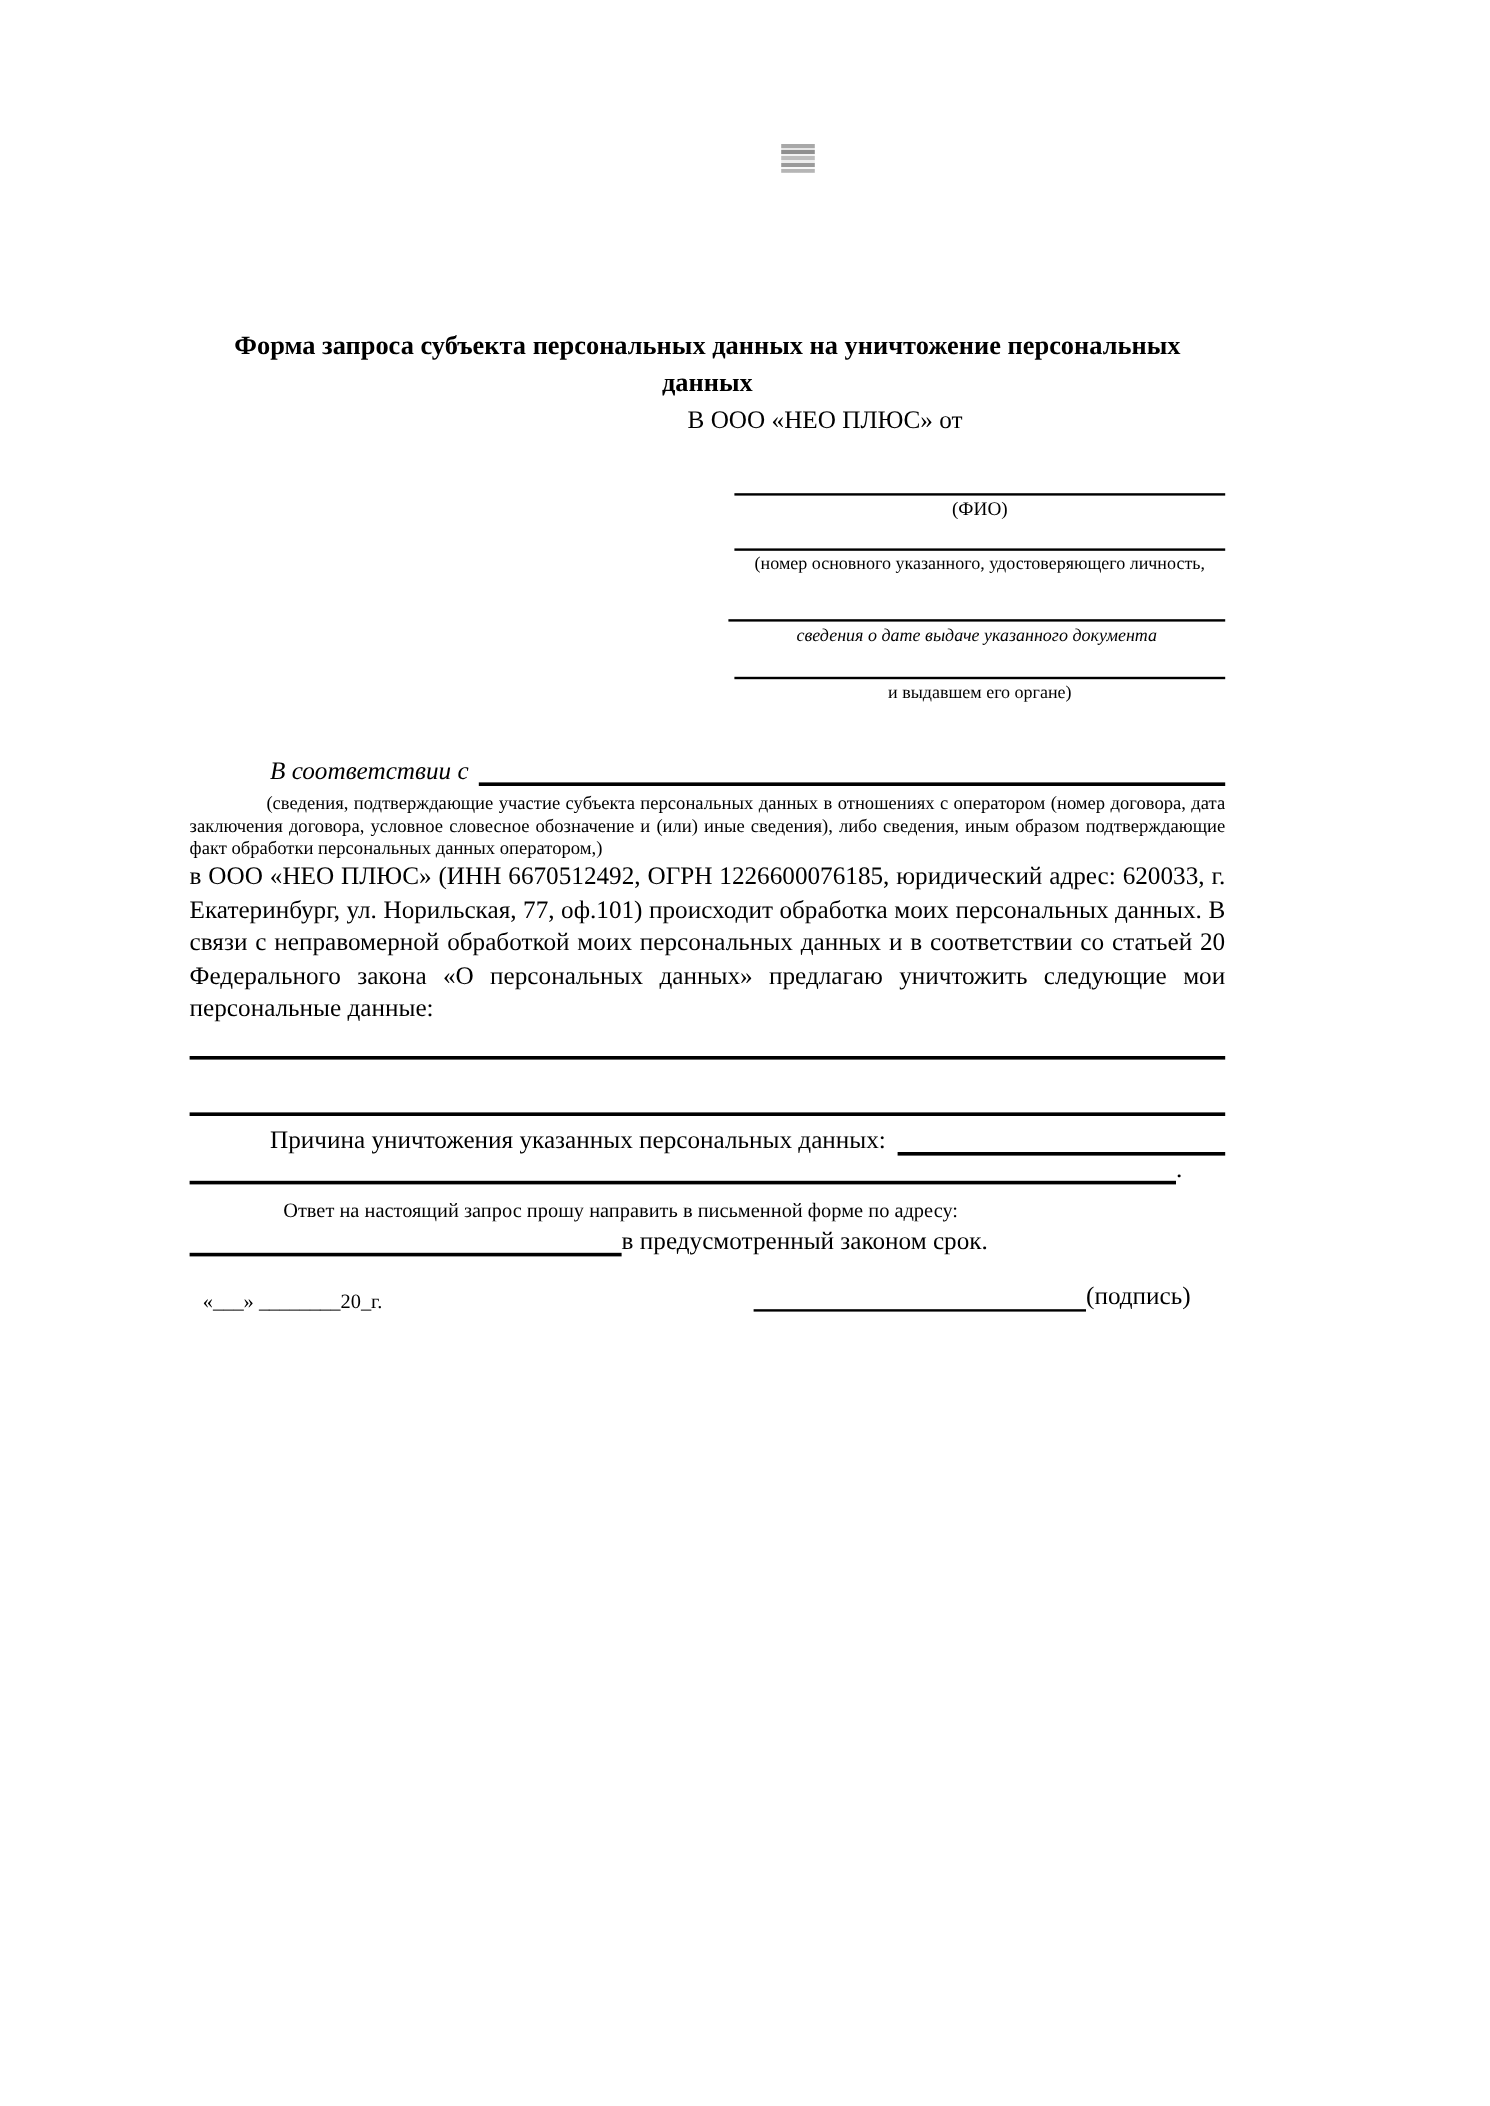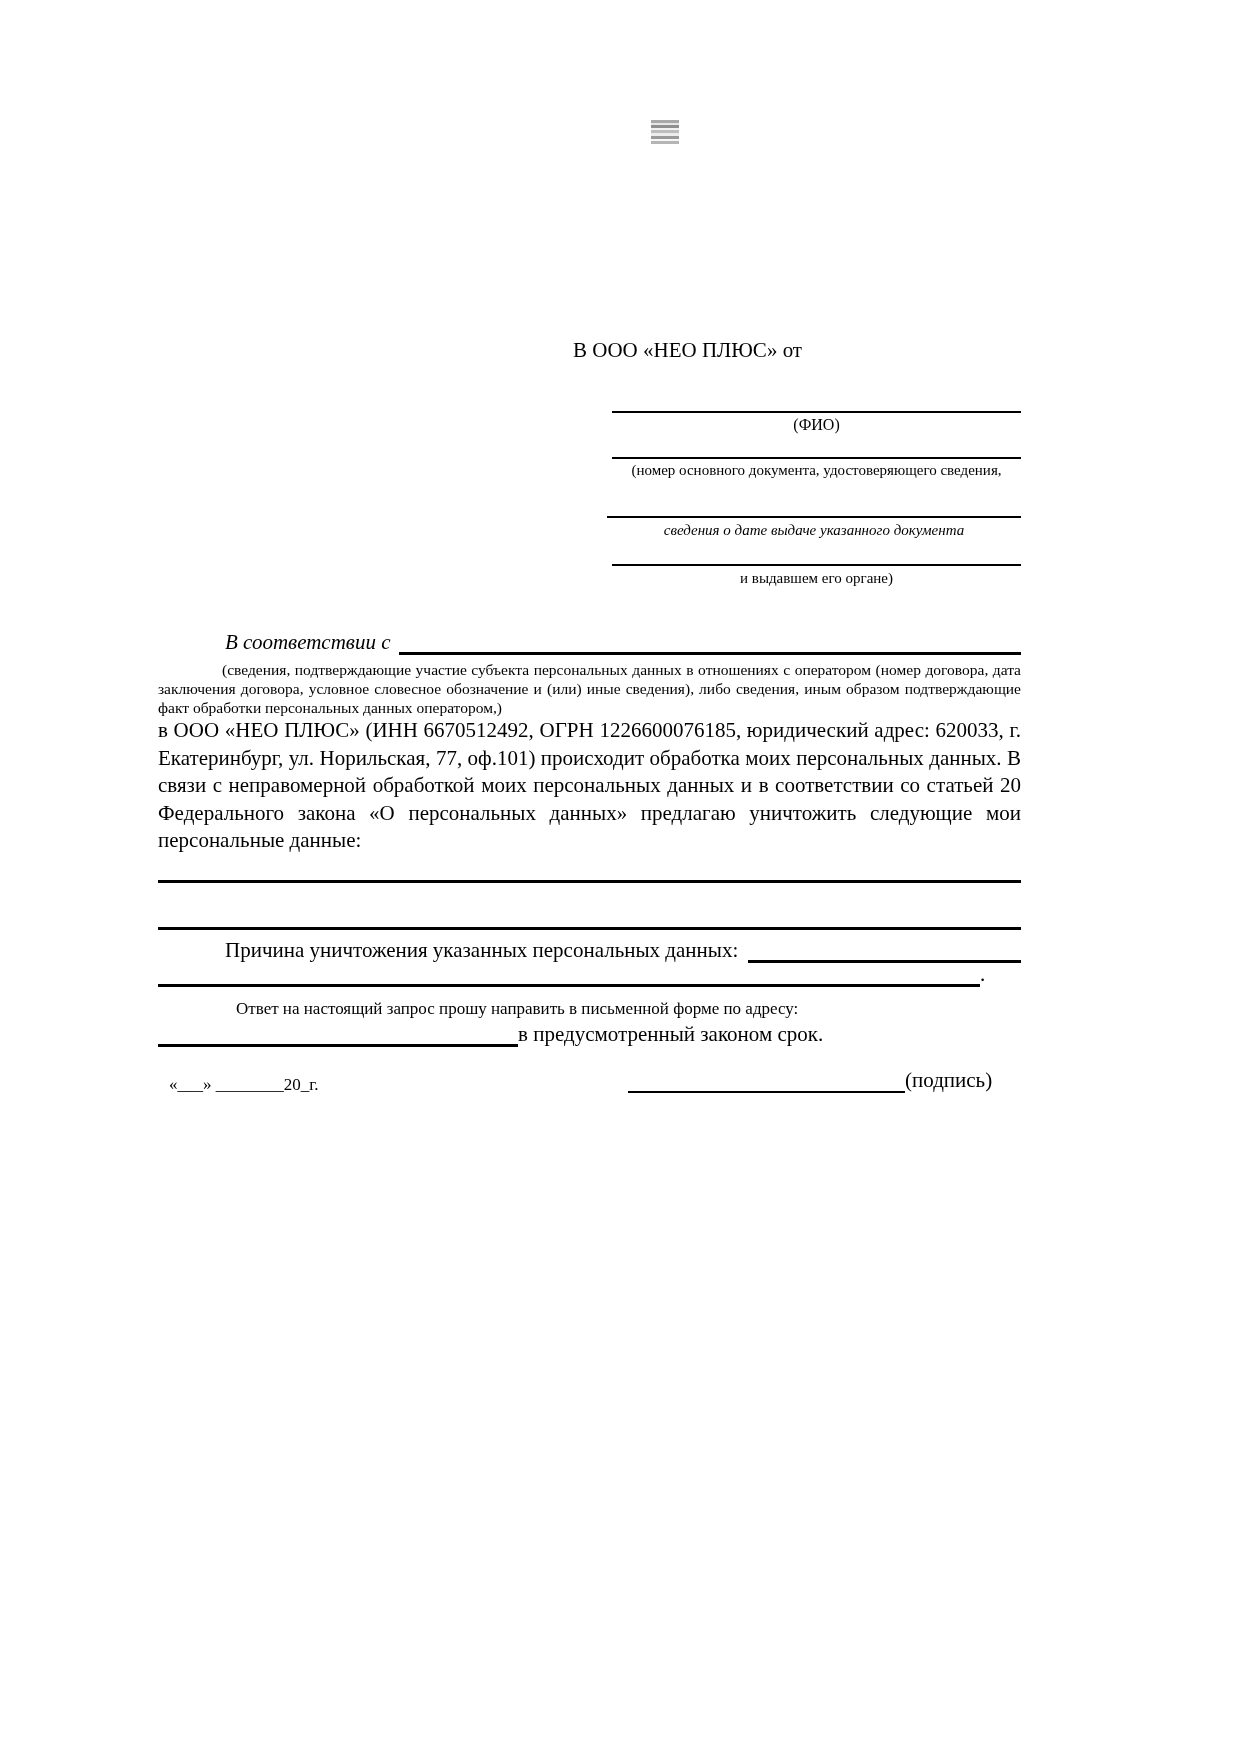--- a/index.html
+++ b/index.html
@@ -45,28 +45,29 @@
   .indent { text-indent:67px; }
 </style>
 </head>
 <body>
 
 <div class="page">
 
   <div class="abs artifact-icon"></div>
 
 
+  <div class="abs doc-title">Форма запроса субъекта персональных данных на уничтожение персональных данных</div>
 
   <div class="abs addressee">В ООО «НЕО ПЛЮС» от</div>
 
   <div class="abs fill-line" style="left:612px; top:411px; width:409px;"></div>
   <div class="abs field-caption" style="left:612px; top:415px; width:409px; font-size:16px;">(ФИО)</div>
 
   <div class="abs fill-line" style="left:612px; top:457px; width:409px;"></div>
-  <div class="abs field-caption" style="left:612px; top:461px; width:409px;">(номер основного документа, удостоверяющего сведения,</div>
+  <div class="abs field-caption" style="left:612px; top:461px; width:409px;">(номер основного указанного, удостоверяющего личность,</div>
 
   <div class="abs fill-line" style="left:607px; top:516px; width:414px;"></div>
   <div class="abs field-caption" style="left:607px; top:521px; width:414px;font-style:italic;">сведения о дате выдаче указанного документа</div>
 
   <div class="abs fill-line" style="left:612px; top:564px; width:409px;"></div>
   <div class="abs field-caption" style="left:612px; top:569px; width:409px;">и выдавшем его органе)</div>
 
   <div class="abs flex-row" style="left:158px; top:630px; width:863px;font-style:italic;">
     <span class="nowrap" style="padding-left:67px;">В соответствии с</span>
     <span class="flex-fill" style="margin-left:8px;"></span>

